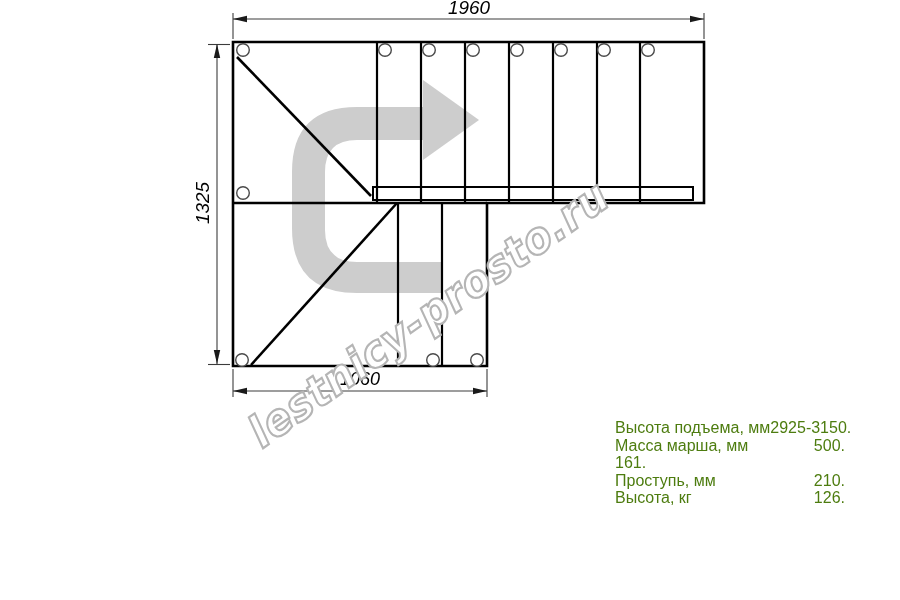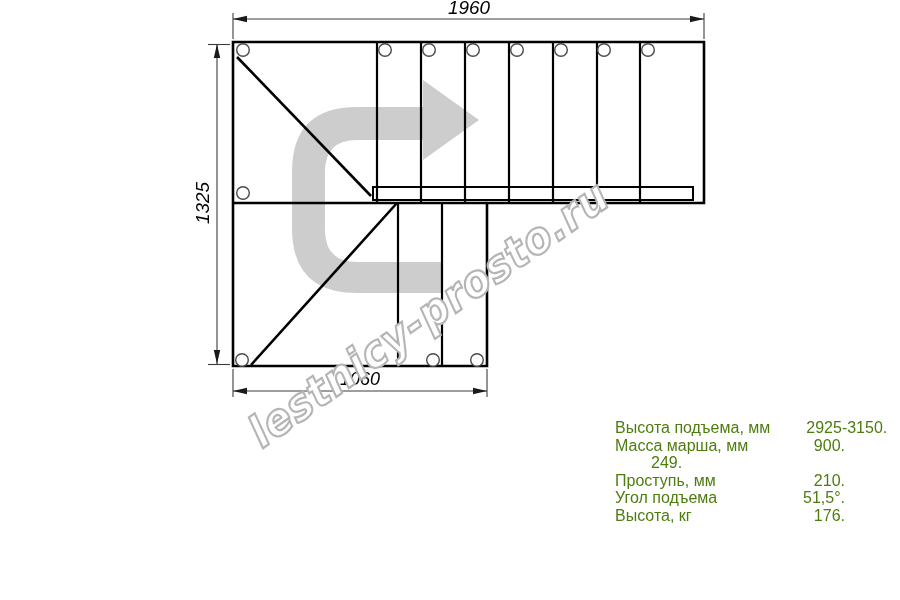--- a/index.html
+++ b/index.html
@@ -13,21 +13,21 @@
   .hole{stroke:#4a4a4a;stroke-width:1.4;fill:#fff;}
   .dimline{stroke:#3c3c3c;stroke-width:1.1;}
   .dimarrow{fill:#1a1a1a;stroke:none;}
   .dimtext{font-family:"Liberation Sans",sans-serif;font-style:italic;font-size:18px;fill:#000;}
   .watermark{font-family:"DejaVu Sans",sans-serif;font-weight:bold;font-style:italic;
              font-size:44px;fill:#ffffff;stroke:#b5b5b5;stroke-width:2.2;letter-spacing:1px;}
   .specs{position:absolute;left:615px;top:419px;width:230px;
          font-size:16px;line-height:17.6px;color:#4d7c0f;}
   .spec-row{display:flex;justify-content:space-between;}
   .spec-label{text-align:left;white-space:nowrap;}
-  .spec-value{text-align:center;white-space:nowrap;margin-left:36px;}
+  .spec-value{text-align:center;white-space:nowrap;}
 </style>
 </head>
 <body>
 
 <div id="stage">
   <svg width="900" height="600" viewBox="0 0 900 600">
 
     <g>
       <path d="M423,107 H357 Q292,107 292,172 V228 Q292,293 357,293 H443 V262 H357
                Q325,262 325,230 V172 Q325,140 357,140 H423 Z" fill="#cdcdcd"></path>
@@ -102,31 +102,27 @@
     <text class="watermark" transform="translate(262,449) rotate(-35)" textLength="428" lengthAdjust="spacingAndGlyphs">lestnicy-prosto.ru</text>
   </svg>
 
   <div class="specs">
     <div class="spec-row">
       <span class="spec-label">Высота подъема, мм</span>
       <span class="spec-value">2925-3150.</span>
     </div>
     <div class="spec-row">
       <span class="spec-label">Масса марша, мм</span>
-      <span class="spec-value">900.</span>
+      <span class="spec-value">500.</span>
     </div>
     <div class="spec-row">
-      <span class="spec-value">249.</span>
+      <span class="spec-value">161.</span>
     </div>
     <div class="spec-row">
       <span class="spec-label">Проступь, мм</span>
       <span class="spec-value">210.</span>
     </div>
     <div class="spec-row">
-      <span class="spec-label">Угол подъема</span>
-      <span class="spec-value">51,5°.</span>
-    </div>
-    <div class="spec-row">
       <span class="spec-label">Высота, кг</span>
-      <span class="spec-value">176.</span>
+      <span class="spec-value">126.</span>
     </div>
   </div>
 </div>
 
 </body></html>

